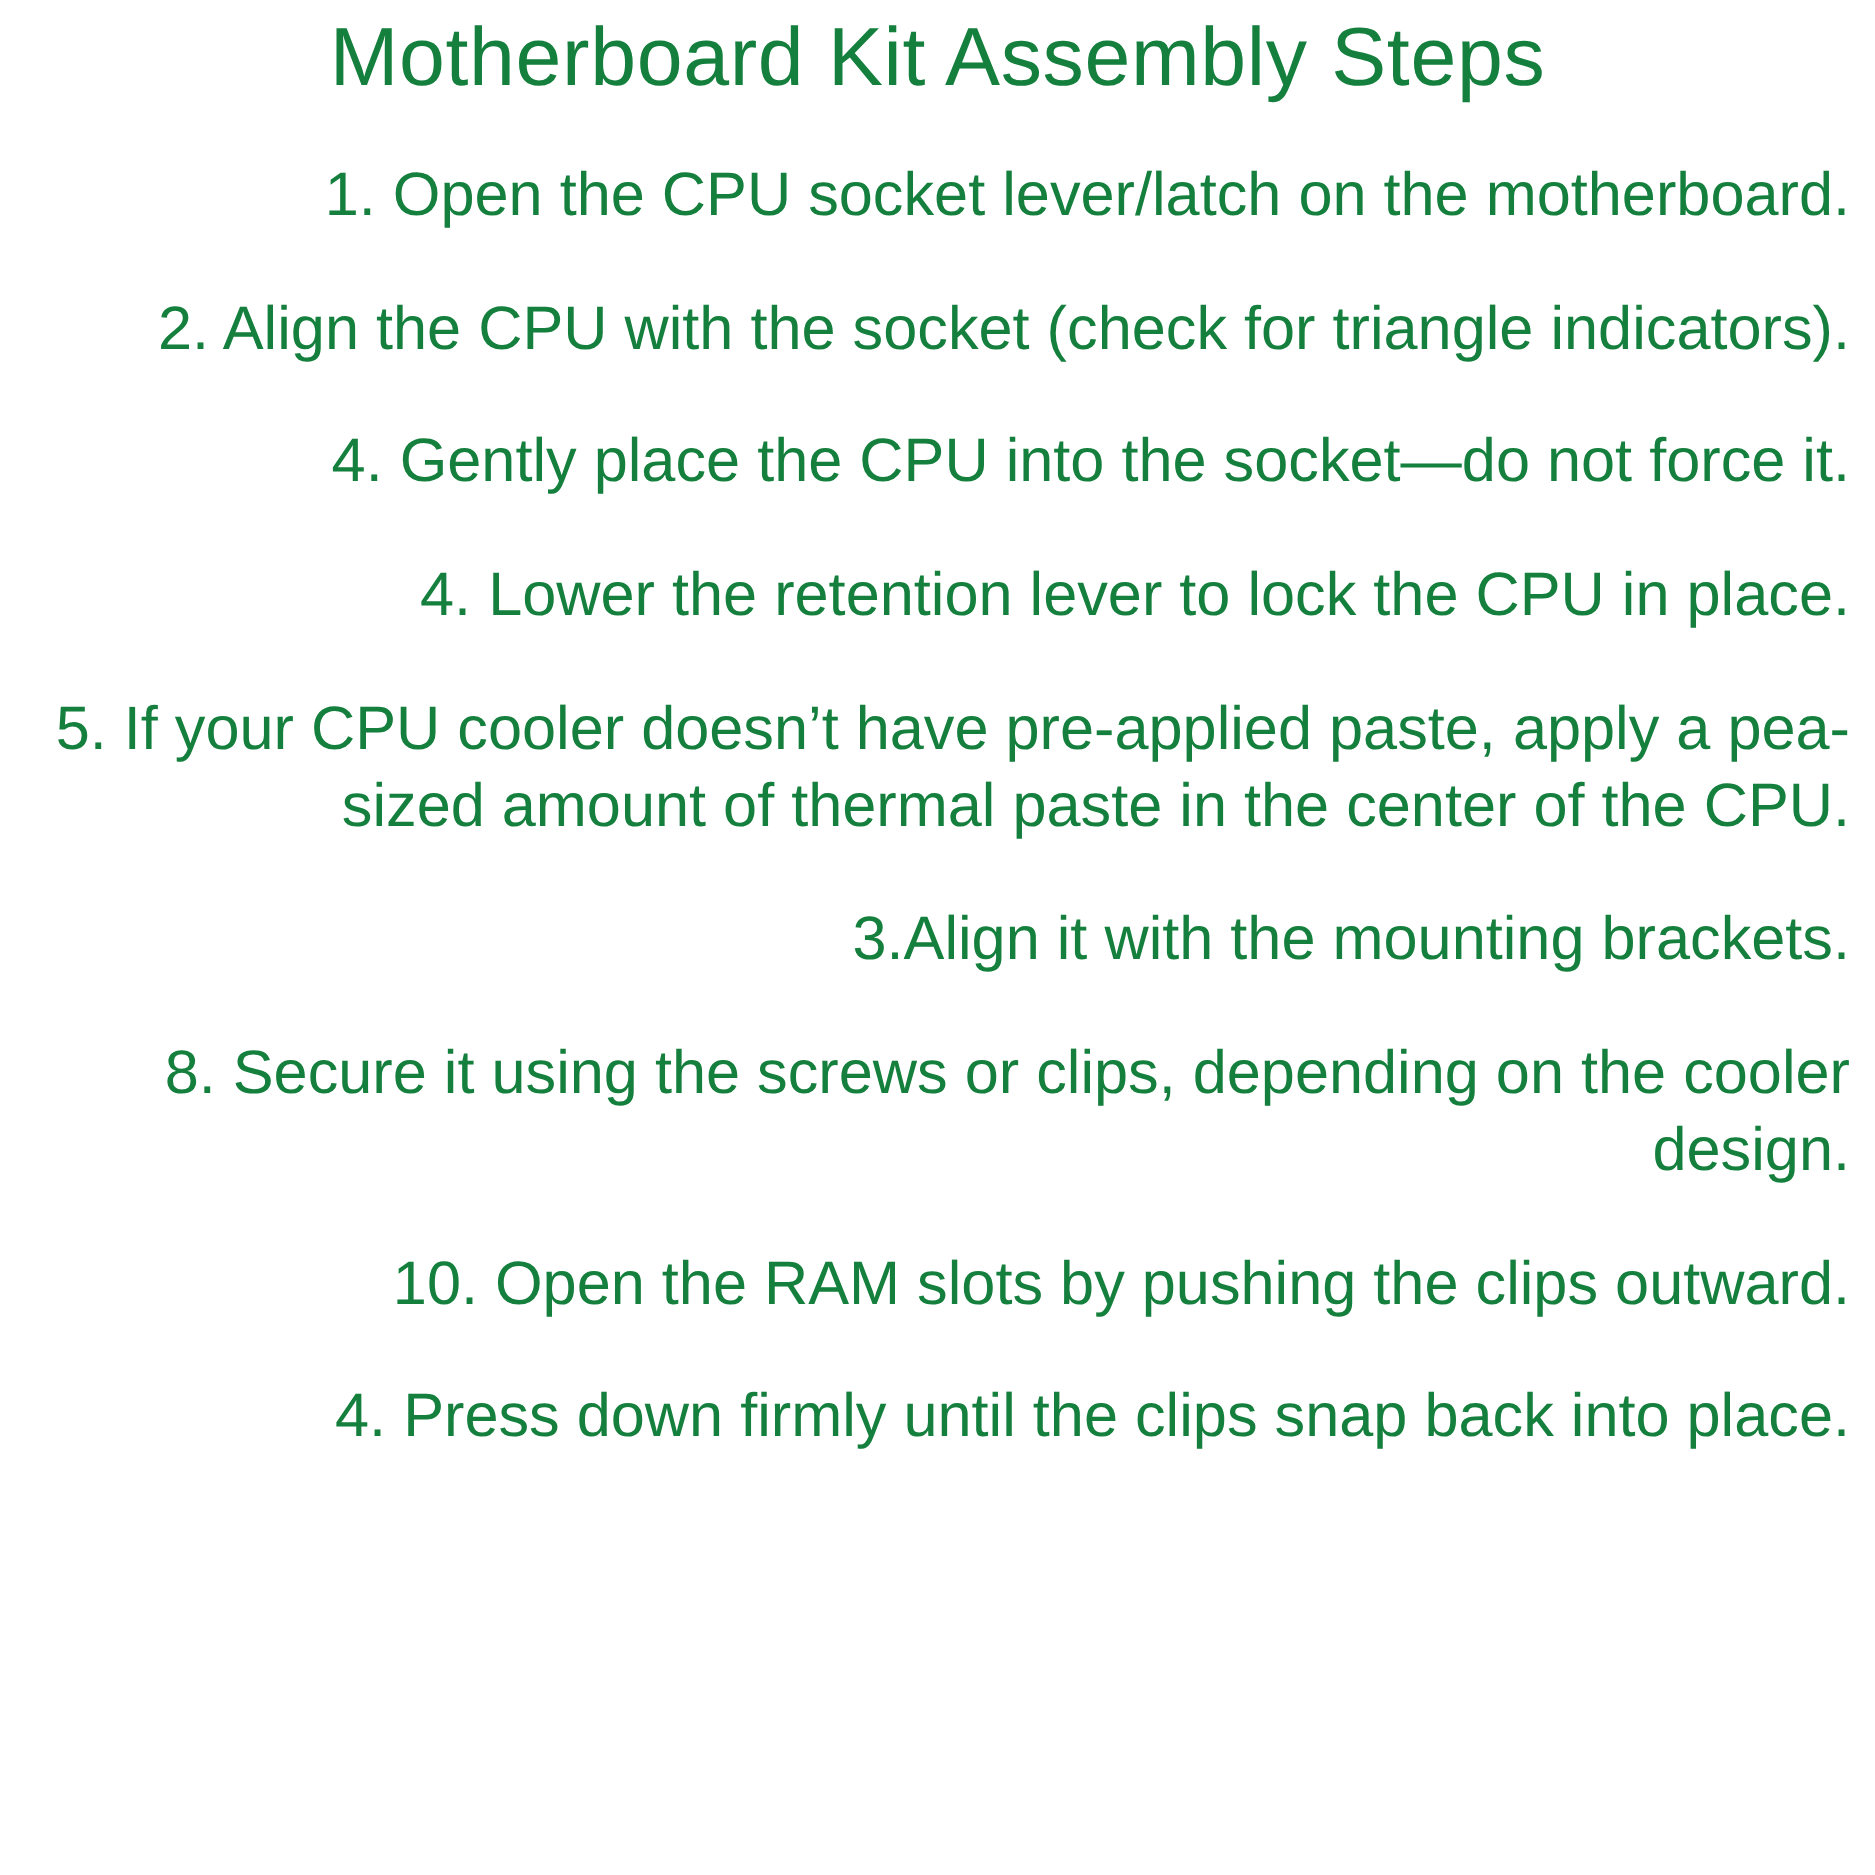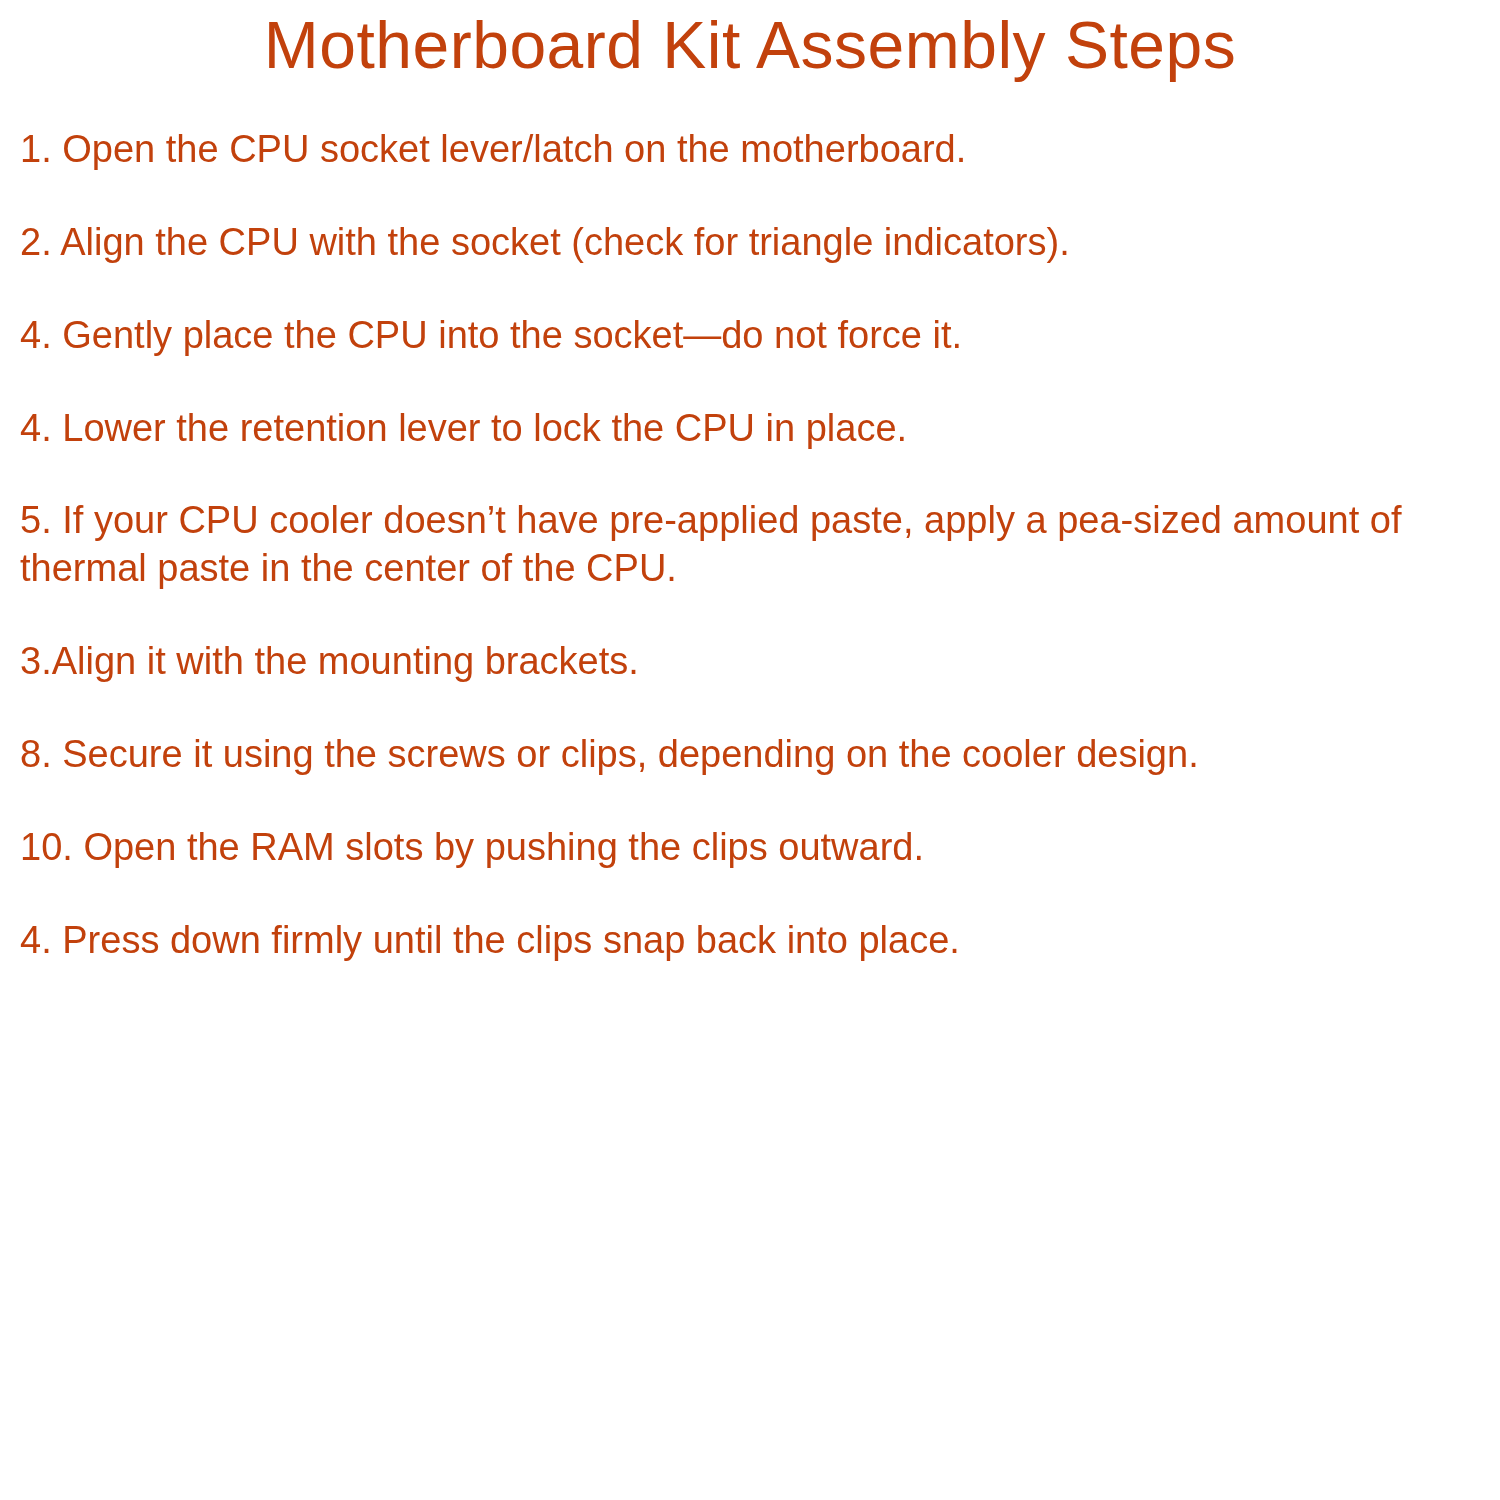--- a/index.html
+++ b/index.html
@@ -4,38 +4,38 @@
 <style>
   html, body {
     margin: 0;
     padding: 0;
     background: #ffffff;
   }
   .page {
     width: 1500px;
     height: 1500px;
     background: #ffffff;
-    color: #c2410c;
+    color: #15803d;
     font-family: "Liberation Sans", sans-serif;
     box-sizing: border-box;
     padding: 8px 20px 0 20px;
     overflow: hidden;
   }
   .doc-title {
     font-size: 66px;
     font-weight: 400;
     text-align: center;
     margin: 0 0 42px 0;
     line-height: 1.15;
     letter-spacing: 0.5px;
   }
   .step {
-    font-size: 38px;
+    font-size: 49px;
     font-weight: 400;
-    text-align: left;
+    text-align: right;
     line-height: 1.26;
     margin: 0 0 45px 0;
   }
 </style>
 </head>
 <body>
 
 <div class="page">
   <h1 class="doc-title">Motherboard Kit Assembly Steps</h1>
   <p class="step">1. Open the CPU socket lever/latch on the motherboard.</p>

